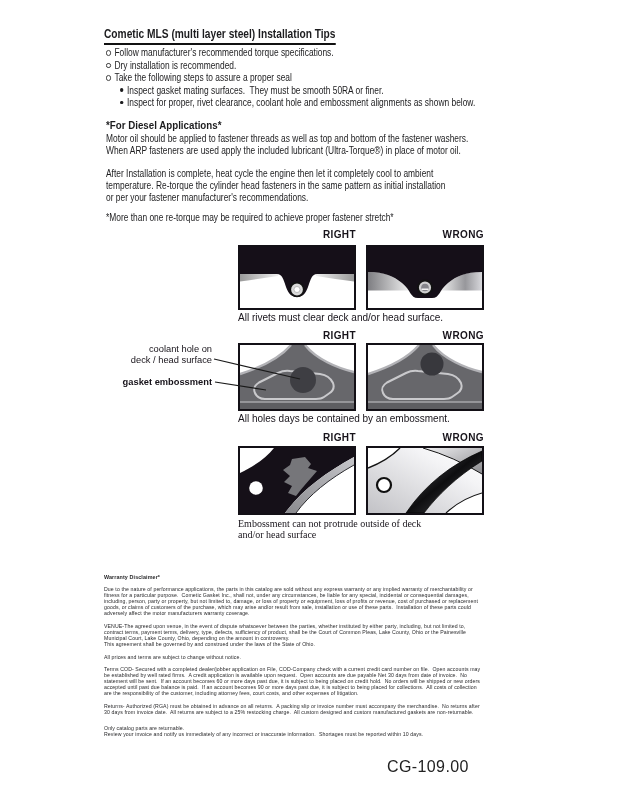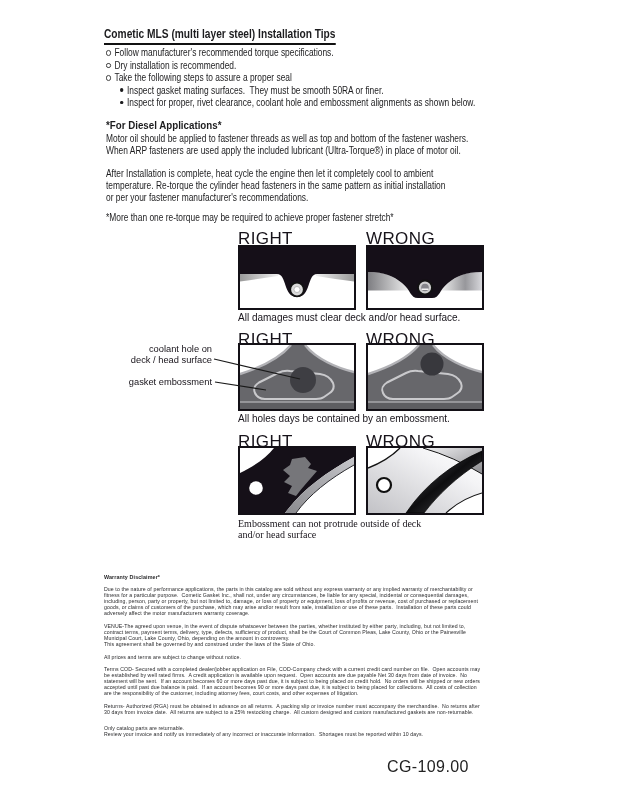--- a/index.html
+++ b/index.html
@@ -9,21 +9,21 @@
   }
   .abs{position:absolute;}
   .cond{transform:scaleX(0.84);transform-origin:0 0;}
   .body-text{font-size:10px;line-height:12.3px;white-space:pre-wrap;}
   .bullet-row{display:flex;align-items:flex-start;gap:4.5px;}
   .marker-o{width:3.6px;height:3.6px;border:1px solid #333;border-radius:50%;margin-top:3.4px;flex:none;}
   .marker-f{width:3.8px;height:3.8px;background:#1c1c1e;border-radius:50%;margin-top:3.6px;flex:none;}
   .h-title{font-size:13.6px;font-weight:bold;border-bottom:2px solid #111;padding-bottom:1.5px;
     display:inline-block;white-space:nowrap;transform:scaleX(0.75);transform-origin:0 0;}
   .h-diesel{font-size:11.6px;font-weight:bold;white-space:pre;}
-  .dg-label{font-size:17px;font-weight:normal;letter-spacing:0.4px;text-align:left;width:118px;color:#17131a;}
+  .dg-label{font-size:10px;font-weight:bold;letter-spacing:0.4px;text-align:right;width:118px;color:#17131a;}
   .caption{font-size:10px;line-height:11.3px;white-space:pre-wrap;color:#17131a;}
   .ann{font-size:9.3px;line-height:10.8px;text-align:right;white-space:pre-wrap;width:122px;color:#17131a;}
   .box{border:2px solid #131016;box-sizing:border-box;background:#fff;}
   .box svg{display:block;}
   .small{font-size:5.2px;line-height:5.95px;white-space:pre;letter-spacing:0.1px;color:#2a2a2c;}
   .small-b{font-weight:bold;font-size:5.4px;}
   .code{font-size:16px;letter-spacing:0.4px;color:#222;}
   #leader-overlay{pointer-events:none;z-index:5;}
 </style>
 </head>
@@ -121,28 +121,28 @@
     <rect x="0" y="0" width="114" height="61" fill="#ffffff"></rect>
     <path d="M0,25 C15,25 24,28 34,36 C39,40 41,42.5 42,43.5 L0,43.5 Z" fill="url(#gwl2)"></path>
     <path d="M114,25 C99,25 90,28 80,36 C75,40 73,42.5 72,43.5 L114,43.5 Z" fill="url(#gwr2)"></path>
     <path d="M0,0 H114 V25 C97,25 89,29 80,36 C71,43 72,51 64,51 L50,51 C42,51 43,43 34,36 C25,29 17,25 0,25 Z" fill="#150f18"></path>
     <circle cx="57" cy="40.5" r="7" fill="#cfcfcf" stroke="#121212" stroke-width="1.8"></circle>
     <circle cx="57" cy="40.5" r="3.8" fill="#85858a"></circle>
     <rect x="53.5" y="41.5" width="7" height="1.4" rx="0.7" fill="#f2f2f2"></rect>
   </svg>
 </div>
 
-<div class="abs caption" style="left:238px;top:312px;">All damages must clear deck and/or head surface.</div>
+<div class="abs caption" style="left:238px;top:312px;">All rivets must clear deck and/or head surface.</div>
 
 <div class="abs dg-label" style="left:238px;top:330px;">RIGHT</div>
 <div class="abs dg-label" style="left:366px;top:330px;">WRONG</div>
 
 <div class="abs ann" style="left:90px;top:344px;">coolant hole on
 deck / head surface</div>
-<div class="abs ann" style="left:90px;top:377px;">gasket embossment</div>
+<div class="abs ann" style="left:90px;top:377px;font-weight:bold;">gasket embossment</div>
 
 <div class="abs box" style="left:238px;top:343px;width:118px;height:68px;">
   <svg viewBox="0 0 114 64" width="114" height="64">
     <rect x="0" y="0" width="114" height="64" fill="#ffffff"></rect>
     <path d="M0,64 V29 C19,23 40,13 51,0 L65,0 C76,14 97,23 114,27 V64 Z" fill="#67676b"></path>
     <path d="M0,29 C19,23 40,13 51,0" fill="none" stroke="#b2b2b6" stroke-width="2.4"></path>
     <path d="M114,27 C97,23 76,14 65,0" fill="none" stroke="#b2b2b6" stroke-width="2.4"></path>
     <rect x="0" y="57.6" width="114" height="6.4" fill="#5e5e62"></rect>
     <line x1="0" y1="57" x2="114" y2="57" stroke="#c6c6ca" stroke-width="1.2"></line>
     <path d="M15,48 C13,44 15,40 19,37.5 L38,28 C42,26 46,25.5 50,26 L80,29 C86,30 91,33.5 93,38 C94.5,42 93,46 89,48.5 L84,52 C82,53.5 79,54 76,54 L25,54 C20,54 16.5,51.5 15,48 Z" fill="none" stroke="#c9c9cc" stroke-width="2" stroke-linejoin="round"></path>

